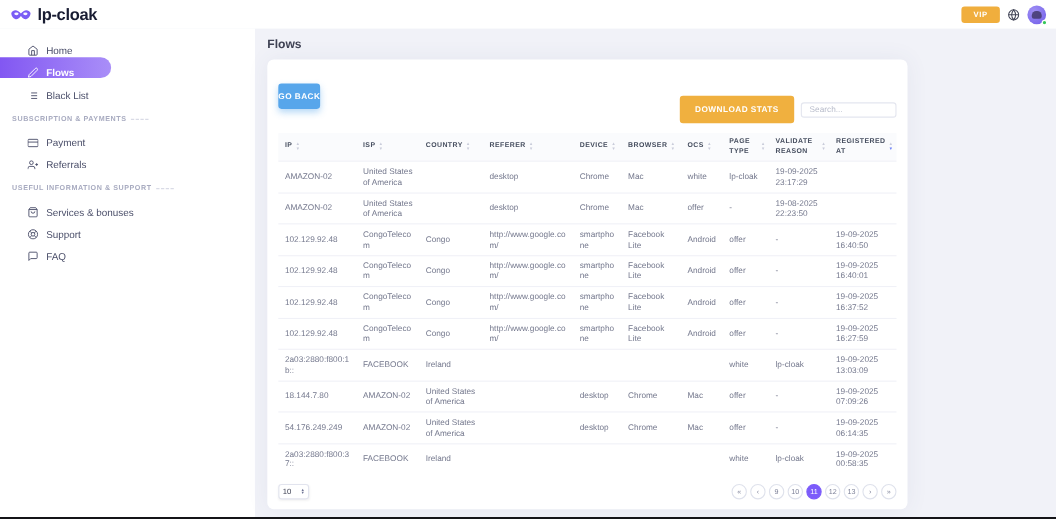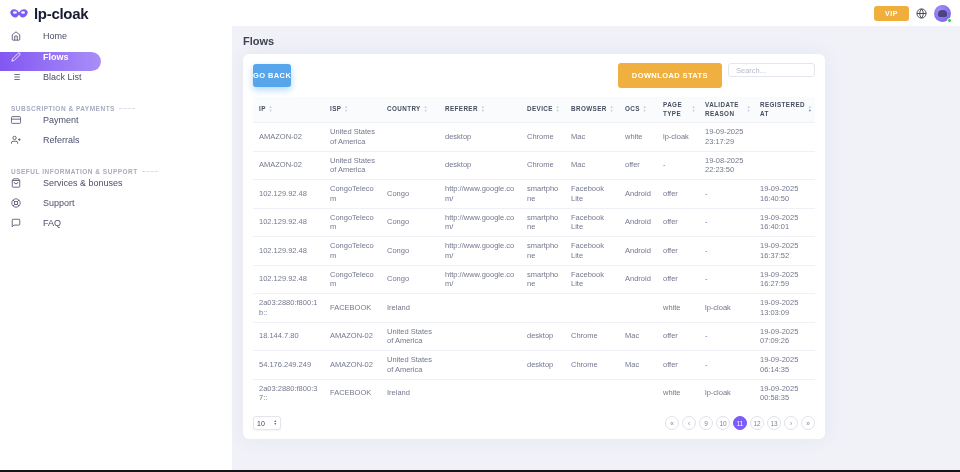--- a/index.html
+++ b/index.html
@@ -19,39 +19,39 @@
   .globe svg { width:11px; height:11px; }
   .avatar { position:relative; width:17px; height:17px; border-radius:50%; cursor:pointer;
     background:radial-gradient(circle at 35% 30%, #a090f5, #6f5ce8); }
   .avatar i { position:absolute; left:4px; top:5px; width:9px; height:7px; border-radius:4px 4px 2px 2px;
     background:#3d3564; opacity:.8; }
   .avatar .dot { position:absolute; right:-1px; bottom:-1px; width:5px; height:5px; border-radius:50%;
     background:#35c759; border:1px solid #fff; }
 
   
   .sidebar { position:absolute; top:26px; left:0; width:232px; bottom:2px; background:#fff; padding-top:5px; }
-  .nav-item { display:flex; align-items:flex-start; gap:22px; height:20px; padding-left:11px;
+  .nav-item { display:flex; align-items:flex-end; gap:7px; height:20px; padding-left:25px;
     font-size:9px; color:#4a4e69; cursor:pointer; }
   .nav-item svg { width:10px; height:10px; flex:0 0 10px; }
   .nav-item.active { width:101px; height:19px; margin:1px 0; border-radius:0 11px 11px 0;
     background:linear-gradient(90deg,#8257f2,#a98ef8); color:#fff; font-weight:bold; }
   .section-label { display:flex; align-items:center; gap:4px; margin:13px 0 3px; padding-left:11px;
     font-size:6.5px; font-weight:bold; letter-spacing:.5px; color:#a8abc0; white-space:nowrap; }
   .section-label::after { content:""; width:16px; border-top:1px dashed #d9dbe6; }
 
   
   .main { position:absolute; left:232px; top:26px; right:0; bottom:2px; background:#f1f2f8; }
   .page-title { margin:9px 0 7px 11px; font-size:11px; font-weight:bold; color:#3f4254; }
   .card { margin-left:11px; width:582px; min-height:377px; background:#fff; border-radius:6px;
     box-shadow:0 0 20px rgba(76,87,125,.07); padding:9px 10px 9px; }
 
   .toolbar { display:flex; align-items:center; justify-content:space-between; margin-bottom:9px; }
   .btn-back { background:#57a6eb; box-shadow:0 3px 7px rgba(87,166,235,.45); color:#fff; border:none;
     border-radius:3px; font-size:7.5px; font-weight:bold; letter-spacing:.4px; padding:7px 0; cursor:pointer; }
-  .toolbar-right { display:flex; align-items:flex-start; gap:6px; }
+  .toolbar-right { display:flex; align-items:center; gap:6px;margin-top:24px; }
   .btn-download { background:#f0b03f; color:#fff; border:none; border-radius:3px;
     font-size:7.5px; font-weight:bold; letter-spacing:.4px; padding:8px 14px; cursor:pointer; }
   .search { width:87px; height:14px; border:1px solid #e4e6ef; border-radius:3px;
     font-size:7.5px; padding:0 7px; color:#5e6278; outline:none; font-family:inherit; }
   .search::placeholder { color:#b8bccb; }
 
   
   .thead, .tr { display:grid;
     grid-template-columns:71px 57px 58px 82px 44px 54px 38px 42px 55px 1fr; }
   .thead { background:#fafbfd; min-height:24px; align-items:center; }

